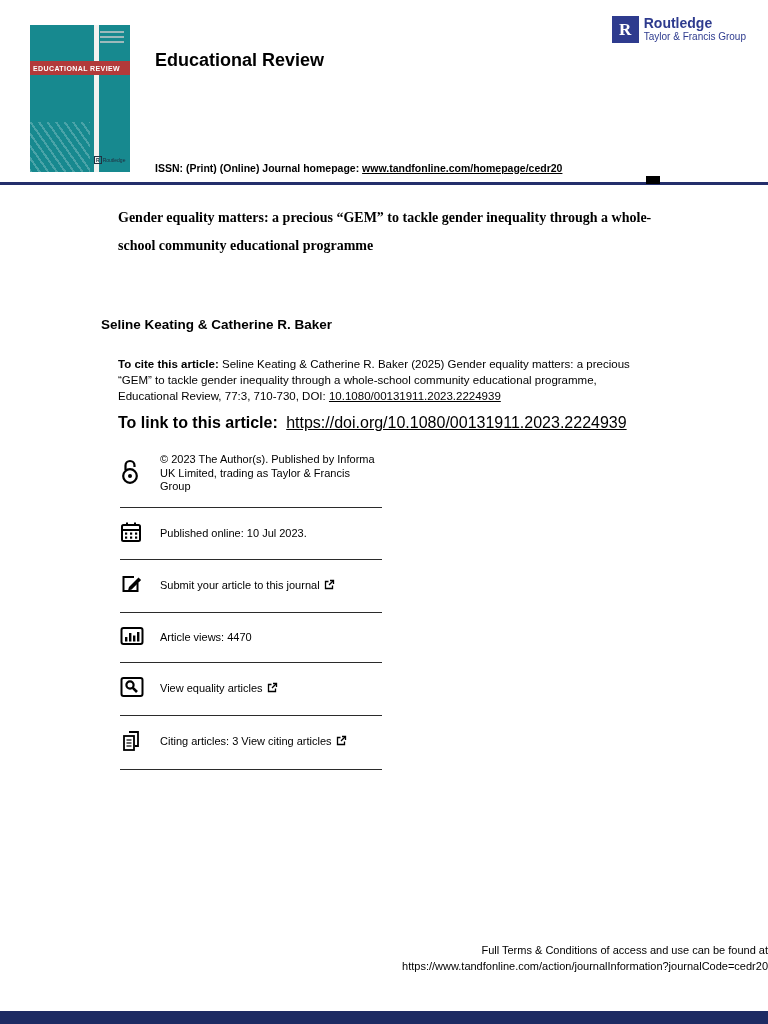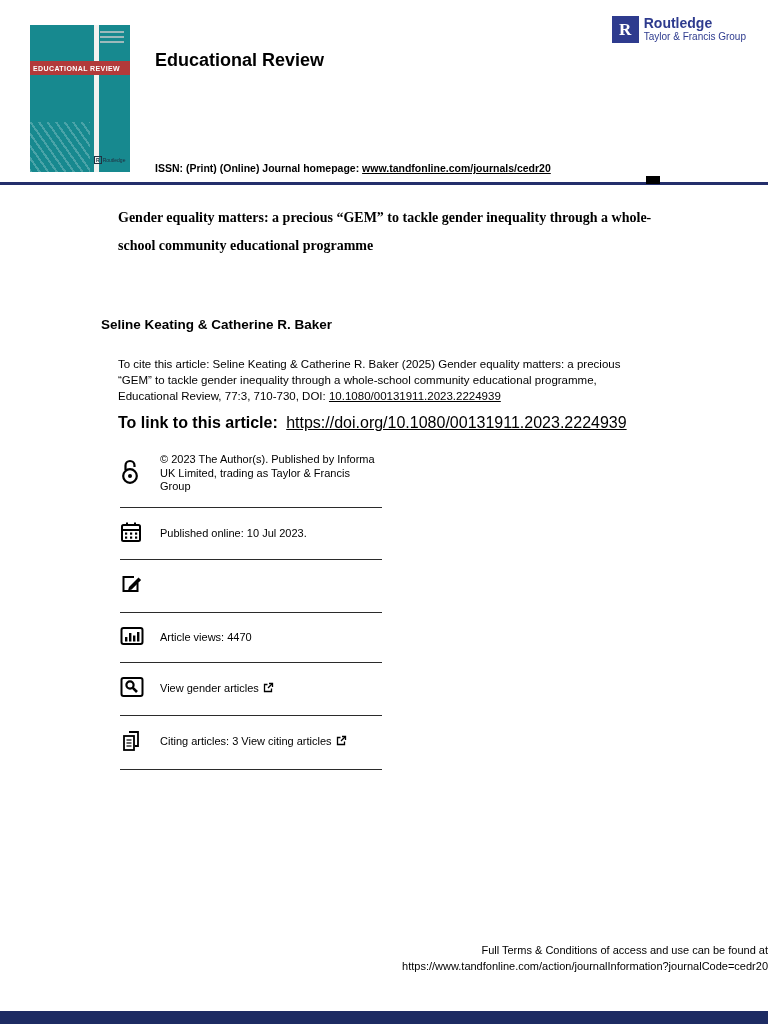--- a/index.html
+++ b/index.html
@@ -33,21 +33,21 @@
 
   .divider{position:absolute;left:0;top:182px;width:768px;height:3px;background:#232e6b;}
   .divider-tick{position:absolute;left:646px;top:176px;width:14px;height:8px;background:#000;}
 
   
   .article-title{position:absolute;left:118px;top:204px;width:540px;
     font-family:"Liberation Serif",serif;font-weight:bold;font-size:14px;line-height:28px;color:#000;}
   .authors{position:absolute;left:101px;top:317px;font-size:13.5px;font-weight:bold;}
 
   .cite-block{position:absolute;left:118px;top:356px;width:525px;font-size:11.5px;line-height:16px;}
-  .cite-block b{font-weight:normal;}
+  .cite-block b{font-weight:bold;}
   .cite-block a{color:#000;text-decoration:underline;}
   .link-block{position:absolute;left:118px;top:414px;width:525px;font-size:16px;}
   .link-block b{font-weight:bold;}
   .link-block a{color:#000;text-decoration:underline;margin-left:4px;}
 
   
   .info-list{position:absolute;left:120px;top:440px;width:262px;list-style:none;margin:0;padding:0;}
   .info-list li{display:flex;align-items:center;border-bottom:1px solid #2b2b2b;
     padding:13px 0 13px 0;font-size:11px;line-height:13.5px;}
   .info-list li .icon-cell{flex:0 0 40px;display:flex;flex-direction:column;align-items:flex-start;justify-content:center;}
@@ -86,21 +86,21 @@
   <div class="routledge">
     <div class="routledge-mark">R</div>
     <div class="routledge-text">
       <div class="routledge-name">Routledge</div>
       <div class="routledge-tagline">Taylor &amp; Francis Group</div>
     </div>
   </div>
 
   <div class="issn-line">
     <span>ISSN: (Print) (Online) Journal homepage:</span>
-    <a href="#">www.tandfonline.com/journals/cedr20</a>
+    <a href="#">www.tandfonline.com/homepage/cedr20</a>
   </div>
 
   <div class="divider"></div>
   <div class="divider-tick"></div>
 
   <div class="article-title">Gender equality matters: a precious “GEM” to tackle gender inequality through a whole-school community educational programme</div>
   <div class="authors">Seline Keating &amp; Catherine R. Baker</div>
 
   <div class="cite-block">
     <b>To cite this article:</b><span> Seline Keating &amp; Catherine R. Baker (2025) Gender equality matters: a precious “GEM” to tackle gender inequality through a whole-school community educational programme, Educational Review, 77:3, 710-730, DOI: </span><a href="#">10.1080/00131911.2023.2224939</a>
@@ -148,20 +148,25 @@
 
     <li>
       <span class="icon-cell">
           <span>
         <svg width="24" height="22" viewBox="0 0 24 22">
           <path d="M14 4 H3.5 v14 h14 V10" fill="none" stroke="#000" stroke-width="2"></path>
           <path d="M9 14 L18.5 4.5 l2.6 2.6 L11.6 16.6 L8 17.6 z" fill="#000"></path>
         </svg>
       </span>
         </span>
+      <span class="row-text"><span>Submit your article to this journal</span><span class="ext"><svg width="11" height="11" viewBox="0 0 11 11">
+              <path d="M4.5 2.5 H1.5 v7 h7 v-3" fill="none" stroke="#000" stroke-width="1.3"></path>
+              <path d="M6 1.5 h3.5 V5" fill="none" stroke="#000" stroke-width="1.3"></path>
+              <path d="M9.2 1.8 L5 6" stroke="#000" stroke-width="1.3"></path>
+            </svg></span></span>
     </li>
 
     <li>
       <span class="icon-cell">
           <span>
         <svg width="24" height="20" viewBox="0 0 24 20">
           <rect x="1.5" y="2" width="21" height="16" rx="2" fill="none" stroke="#000" stroke-width="2"></rect>
           <rect x="5" y="11" width="2.4" height="4.5" fill="#000"></rect>
           <rect x="9" y="7" width="2.4" height="8.5" fill="#000"></rect>
           <rect x="13" y="9.5" width="2.4" height="6" fill="#000"></rect>
@@ -175,21 +180,21 @@
     <li>
       <span class="icon-cell">
           <span>
         <svg width="24" height="22" viewBox="0 0 24 22">
           <rect x="1.5" y="2" width="21" height="18" rx="2" fill="none" stroke="#000" stroke-width="2"></rect>
           <circle cx="10" cy="9" r="3.6" fill="none" stroke="#000" stroke-width="2.2"></circle>
           <line x1="12.8" y1="11.8" x2="17" y2="16" stroke="#000" stroke-width="2.6"></line>
         </svg>
       </span>
         </span>
-      <span class="row-text"><span>View gender articles</span><span class="ext"><svg width="11" height="11" viewBox="0 0 11 11">
+      <span class="row-text"><span>View equality articles</span><span class="ext"><svg width="11" height="11" viewBox="0 0 11 11">
               <path d="M4.5 2.5 H1.5 v7 h7 v-3" fill="none" stroke="#000" stroke-width="1.3"></path>
               <path d="M6 1.5 h3.5 V5" fill="none" stroke="#000" stroke-width="1.3"></path>
               <path d="M9.2 1.8 L5 6" stroke="#000" stroke-width="1.3"></path>
             </svg></span></span>
     </li>
 
 
     <li>
       <span class="icon-cell">
           <span>

